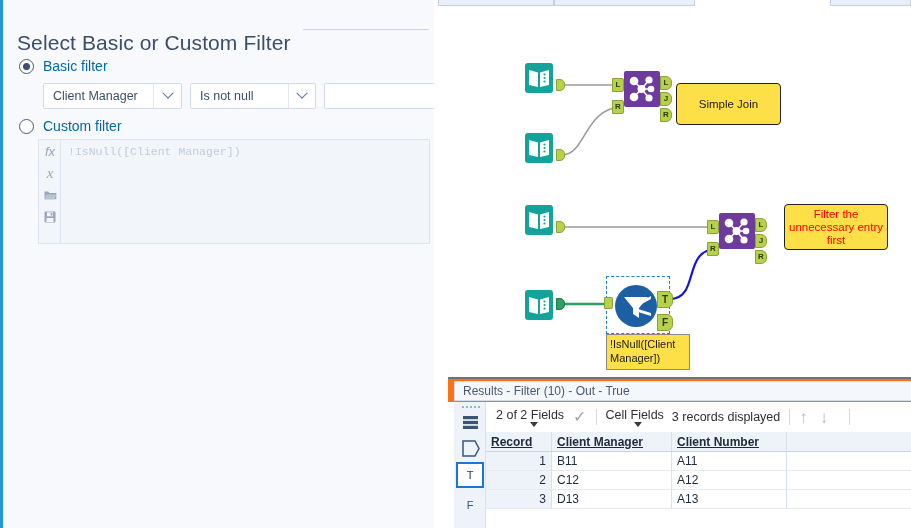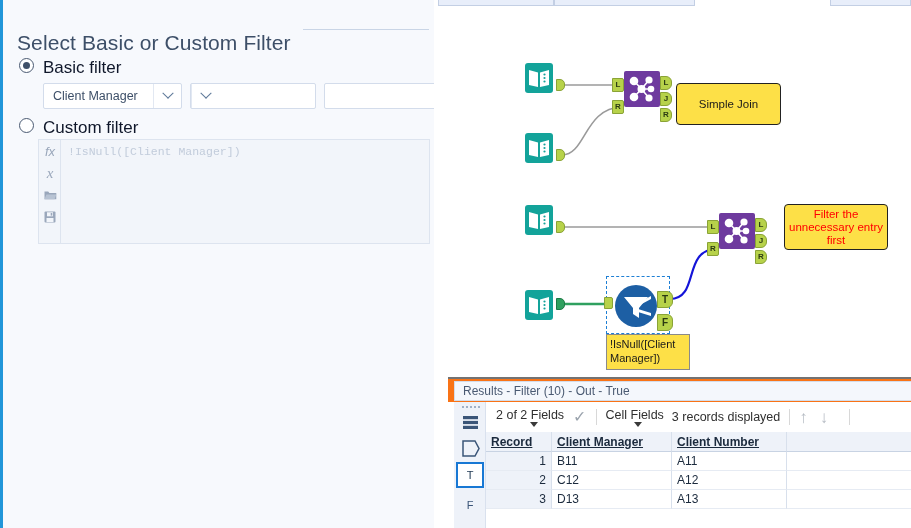--- a/index.html
+++ b/index.html
@@ -42,23 +42,23 @@
   #panel-title-rule {
     flex: 1;
     height: 1px;
     background: #c9d5e6;
     margin-left: 12px;
     margin-top: 4px;
   }
 
   .radio-row {
     position: absolute;
-    display: flex; align-items: flex-start;
-    font-size: 17px;
-    color: #0f172a;
+    display: flex; align-items: flex-end;
+    font-size: 14px;
+    color: #0369a1;
   }
   #basic-radio-row { left: 16px; top: 58px; }
   #custom-radio-row { left: 16px; top: 118px; }
 
   .radio-outer {
     width: 15px; height: 15px;
     border: 1.6px solid #4a5a72;
     border-radius: 50%;
     display: inline-block;
     position: relative;
@@ -412,20 +412,21 @@
     </div>
 
     <div id="basic-controls">
       <div class="combo" id="combo-field">
         <div class="combo-val">Client Manager</div>
         <div class="combo-arrow">
             <span class="chev"></span>
           </div>
       </div>
       <div class="combo" id="combo-operator">
+        <div class="combo-val">Is not null</div>
         <div class="combo-arrow">
             <span class="chev"></span>
           </div>
       </div>
       <input id="value-input" type="text" value="" placeholder="" style="">
     </div>
 
     <div class="radio-row" id="custom-radio-row">
       <span class="radio-outer"></span>
       <span>Custom filter</span>

